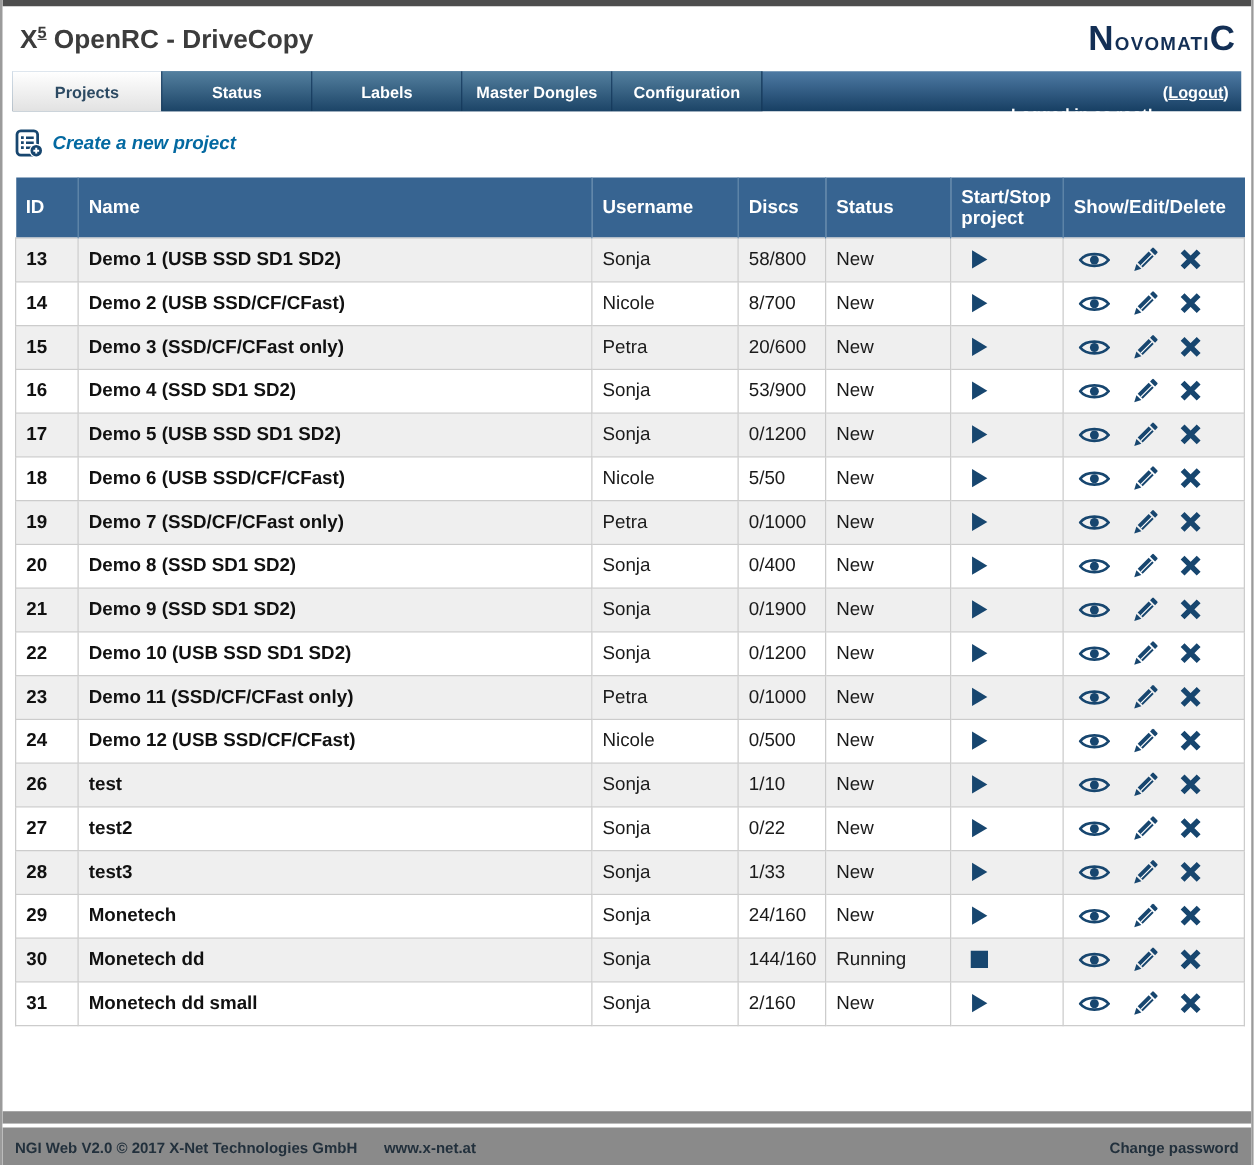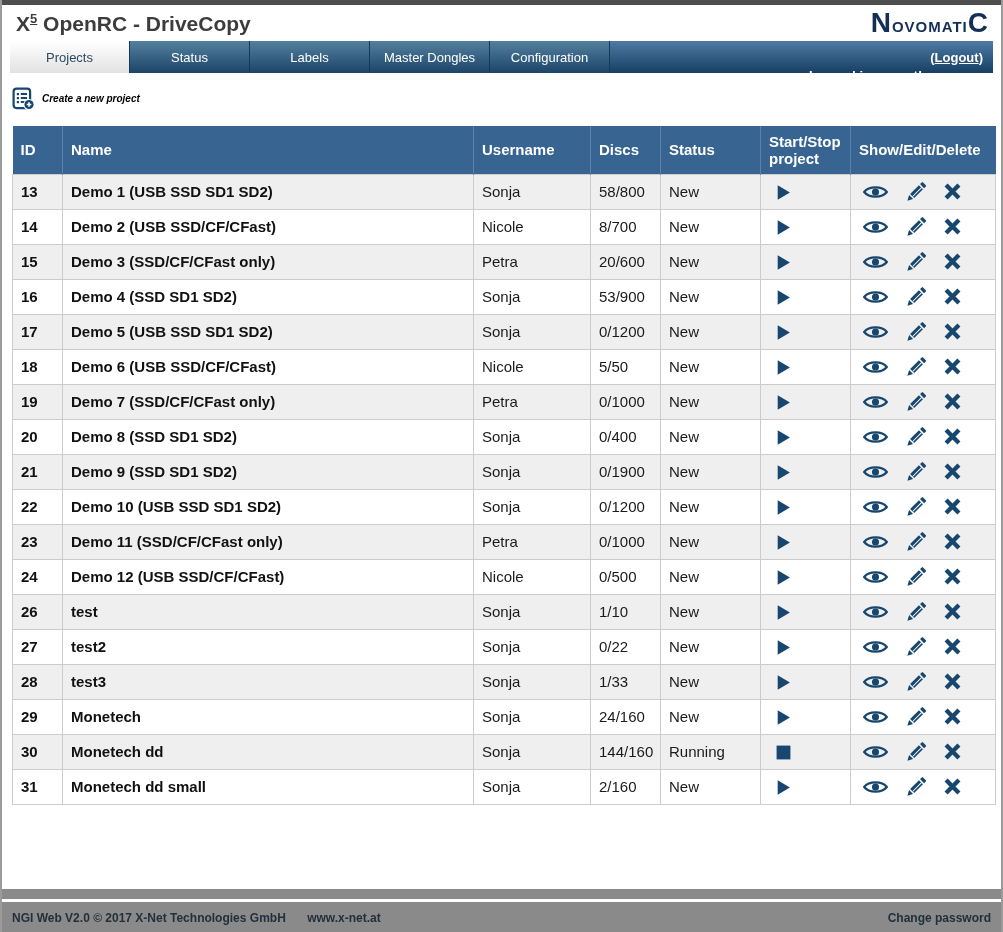--- a/index.html
+++ b/index.html
@@ -11,41 +11,41 @@
     width: 1003px; height: 932px;
     border-left: 2px solid #9b9b9b;
     border-right: 2px solid #9b9b9b;
     background: #fff;
     overflow: hidden;
   }
   .topbar { height: 5px; background:#4e4e4e; }
 
   
   .header {
-    height: 36px;
+    height: 52px;
     display: flex; align-items: center; justify-content: space-between;
     padding: 0 12px 0 14px;
   }
   .app-title { font-size: 21px; font-weight: bold; color:#3c3c3c; }
   .app-title sup { font-size: 13px; text-decoration: underline; }
   .logo { color:#132f55; font-weight: bold; letter-spacing: 1px; line-height: 1; }
   .logo .lg { font-size: 28px; }
   .logo .sm { font-size: 15px; }
 
   
   .tabbar {
     margin: 0 8px;
     height: 32px;
     display: flex; align-items: stretch;
     background: linear-gradient(#4e7aa4, #173f63);
   }
   .tab {
     width: 120px;
     display: flex; align-items: center; justify-content: center;
-    font-size: 13px; font-weight: normal; color:#fff;
+    font-size: 13px; font-weight: bold; color:#fff;
     border-right: 1px solid #15395a;
     background: linear-gradient(#54809f, #1c4467);
     cursor: pointer;
   }
   .tab.active {
     background: linear-gradient(#ffffff, #e2e2e2);
     color: #2c4a63;
   }
   .tab-spacer {
     flex: 1;
@@ -56,22 +56,22 @@
   .tab-spacer a { color:#fff; text-decoration: underline; cursor: pointer; }
   .tab-spacer .paren { text-decoration: none; }
   .login-label { margin-right: 8px; margin-top: 36px; }
 
   
   .content { padding: 0 10px; }
   .page-title { margin-top: 16px; font-size: 24px; font-weight: bold; color:#3c3c3c; }
 
   .create-row { margin-top: 14px; display: flex; align-items: center; gap: 7px; }
   .create-link {
-    font-size: 10px; font-weight: bold; font-style: italic;
-    color: #000000; text-decoration: none; cursor: pointer;
+    font-size: 15px; font-weight: bold; font-style: italic;
+    color: #0369a1; text-decoration: none; cursor: pointer;
   }
   .create-icon { display:block; cursor: pointer; }
 
   
   table.projects {
     margin-top: 16px;
     border-collapse: collapse;
     table-layout: fixed;
     width: 983px;
     font-size: 15px;

